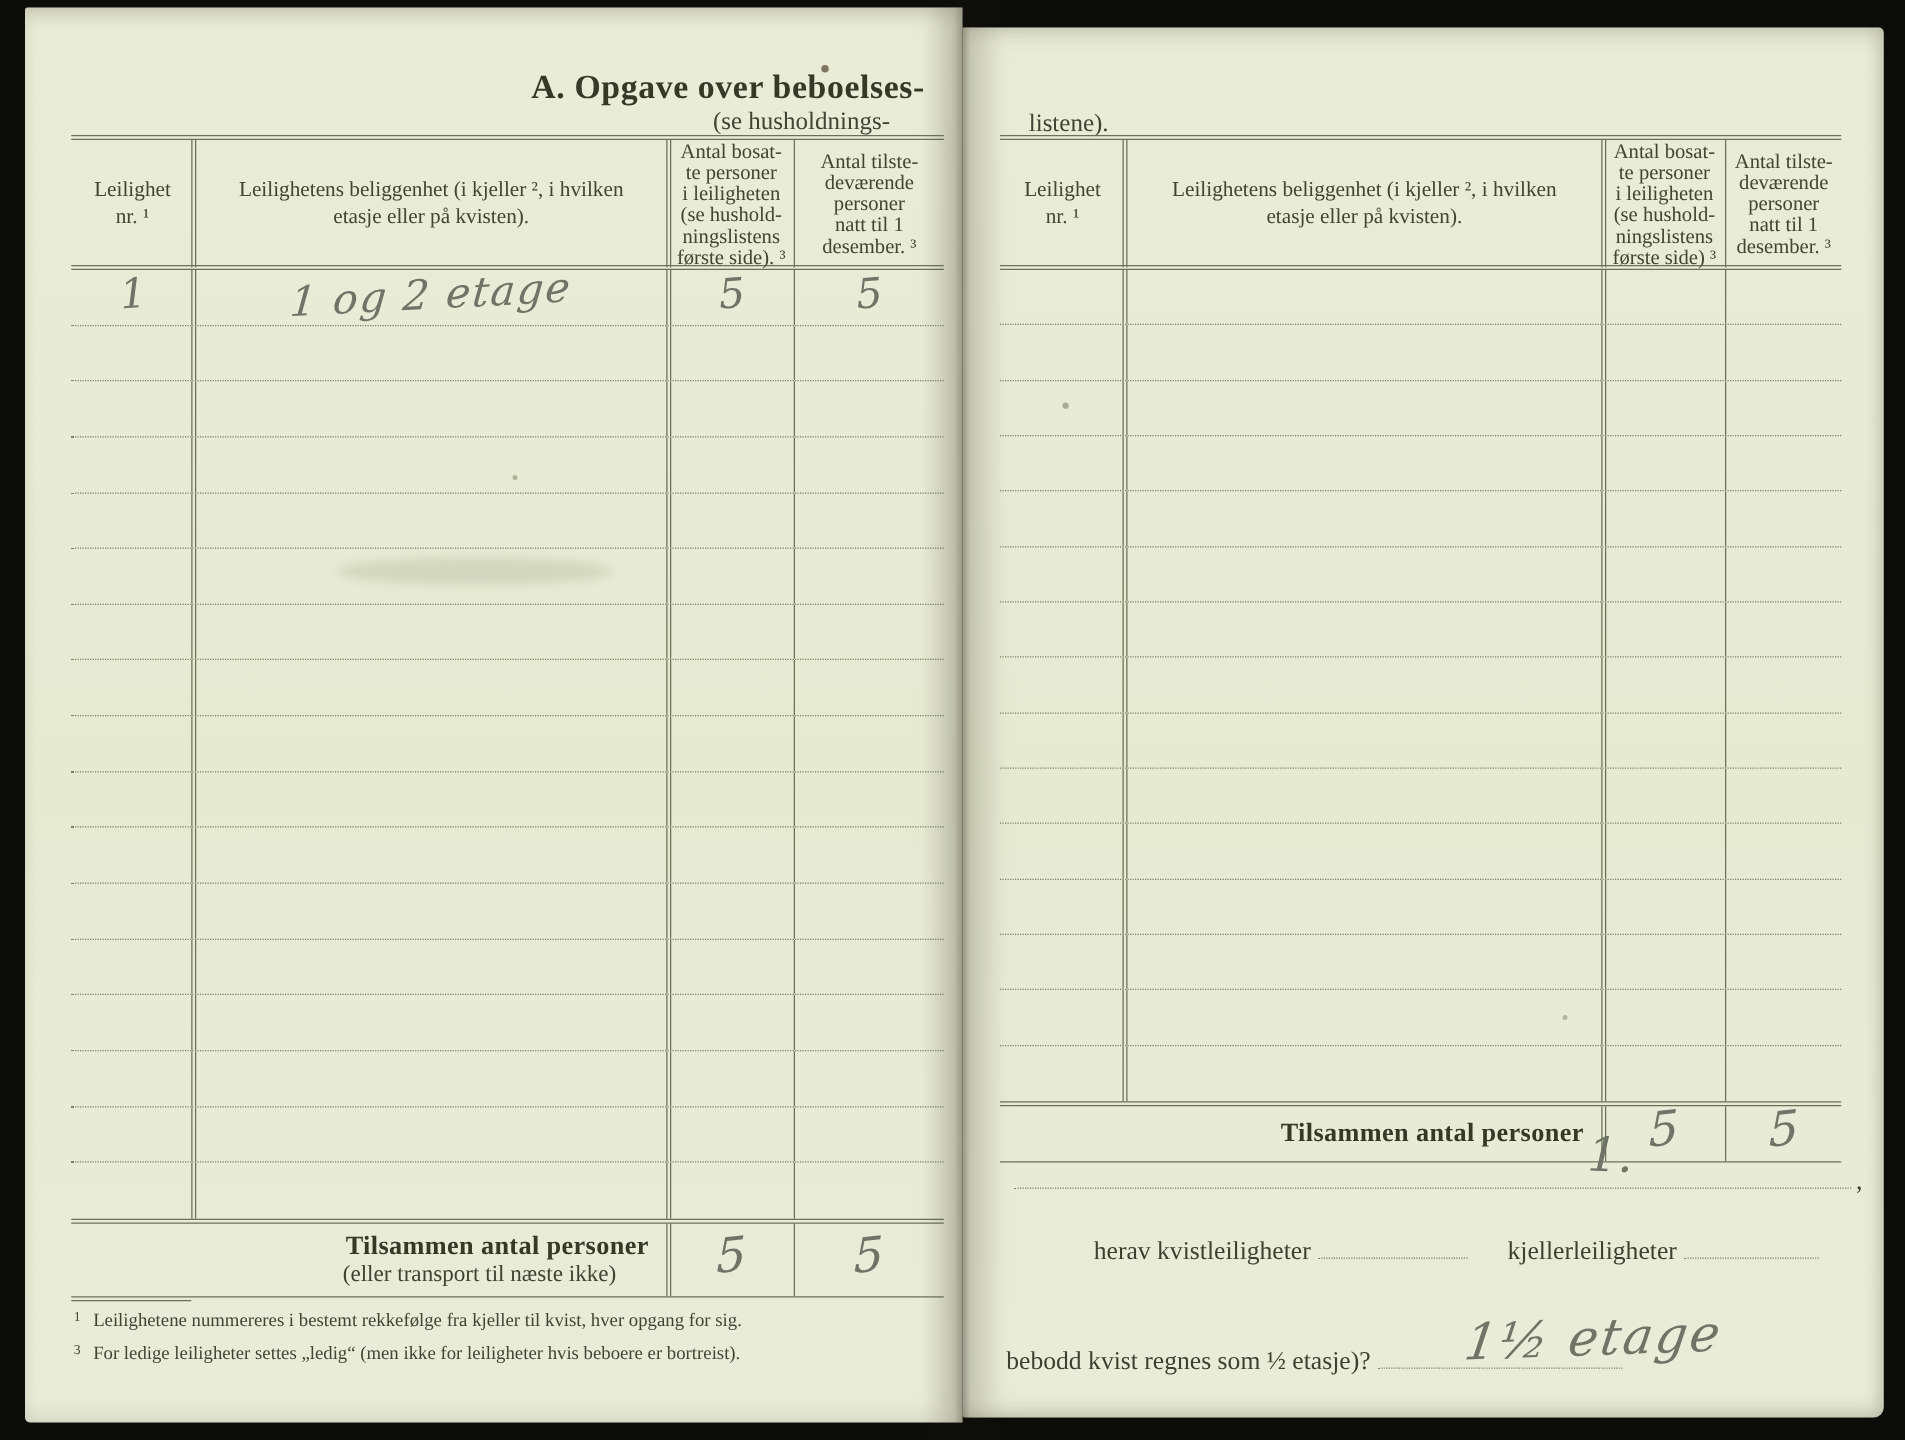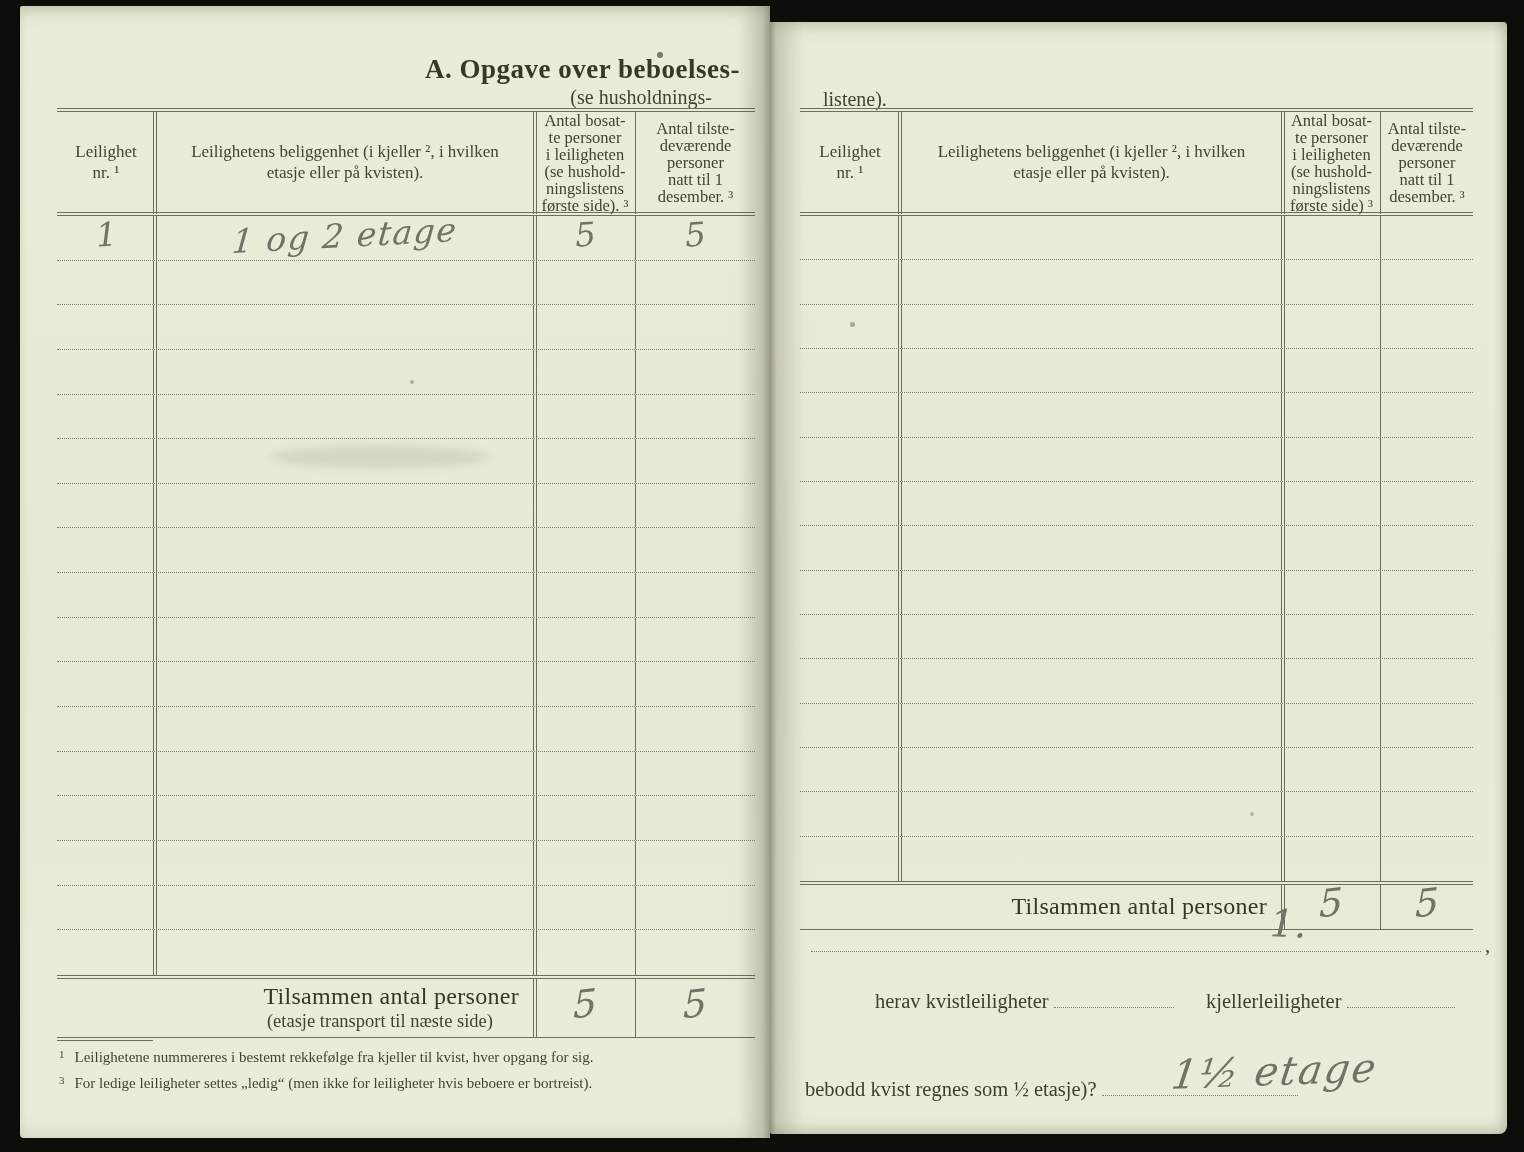--- a/index.html
+++ b/index.html
@@ -55,21 +55,21 @@
   .trow{display:grid;border-bottom:1px dotted var(--dot);}
   .tbl-l .trow{height:44.65px;}
   .tbl-r .trow{height:44.33px;}
   .tbody .trow:last-child{border-bottom:none;}
 
   
   .totrow{display:grid;}
   .tbl-l .totrow{grid-template-columns:478px 100px 120px;height:58px;}
   .tbl-r .totrow{grid-template-columns:483px 97px 93px;height:44px;}
   .tot-label{display:flex;flex-direction:column;justify-content:center;align-items:flex-end;padding-right:16px;}
-  .tot-label .b{font-weight:normal;font-size:24px;color:#343928;letter-spacing:.3px;}
+  .tot-label .b{font-weight:bold;font-size:21px;color:#343928;letter-spacing:.3px;}
   .tot-label .s{font-size:18.5px;margin-right:26px;margin-top:1px;}
   .tbl-r .tot-label{justify-content:center;}
 
   
   .hand{font-family:"DejaVu Serif",serif;font-style:italic;color:var(--pencil);
     transform:rotate(-4deg);display:inline-block;position:relative;top:-3px;}
   .trow .hand{font-size:33px;}
   .hand-loc{font-size:28px;letter-spacing:1.5px;transform:rotate(-3deg) skewX(-8deg);top:-2px;}
   .tot-hand{font-size:38px;transform:rotate(-6deg) skewX(-6deg);top:-4px;}
 
@@ -233,21 +233,21 @@
           <div class="cell"></div>
           <div class="cell bl-dbl"></div>
           <div class="cell bl-dbl"></div>
           <div class="cell bl-sgl"></div>
         </div>
       </div>
     <div class="dbl-rule"></div>
     <div class="totrow">
       <div class="cell tot-label">
         <span class="b">Tilsammen antal personer</span>
-        <span class="s">(etasje transport til næste side)</span>
+        <span class="s">(eller transport til næste ikke)</span>
       </div>
       <div class="cell bl-dbl">
         <span class="hand tot-hand">5</span>
       </div>
       <div class="cell bl-sgl">
         <span class="hand tot-hand">5</span>
       </div>
     </div>
     <div class="sgl-rule"></div>
   </div>

